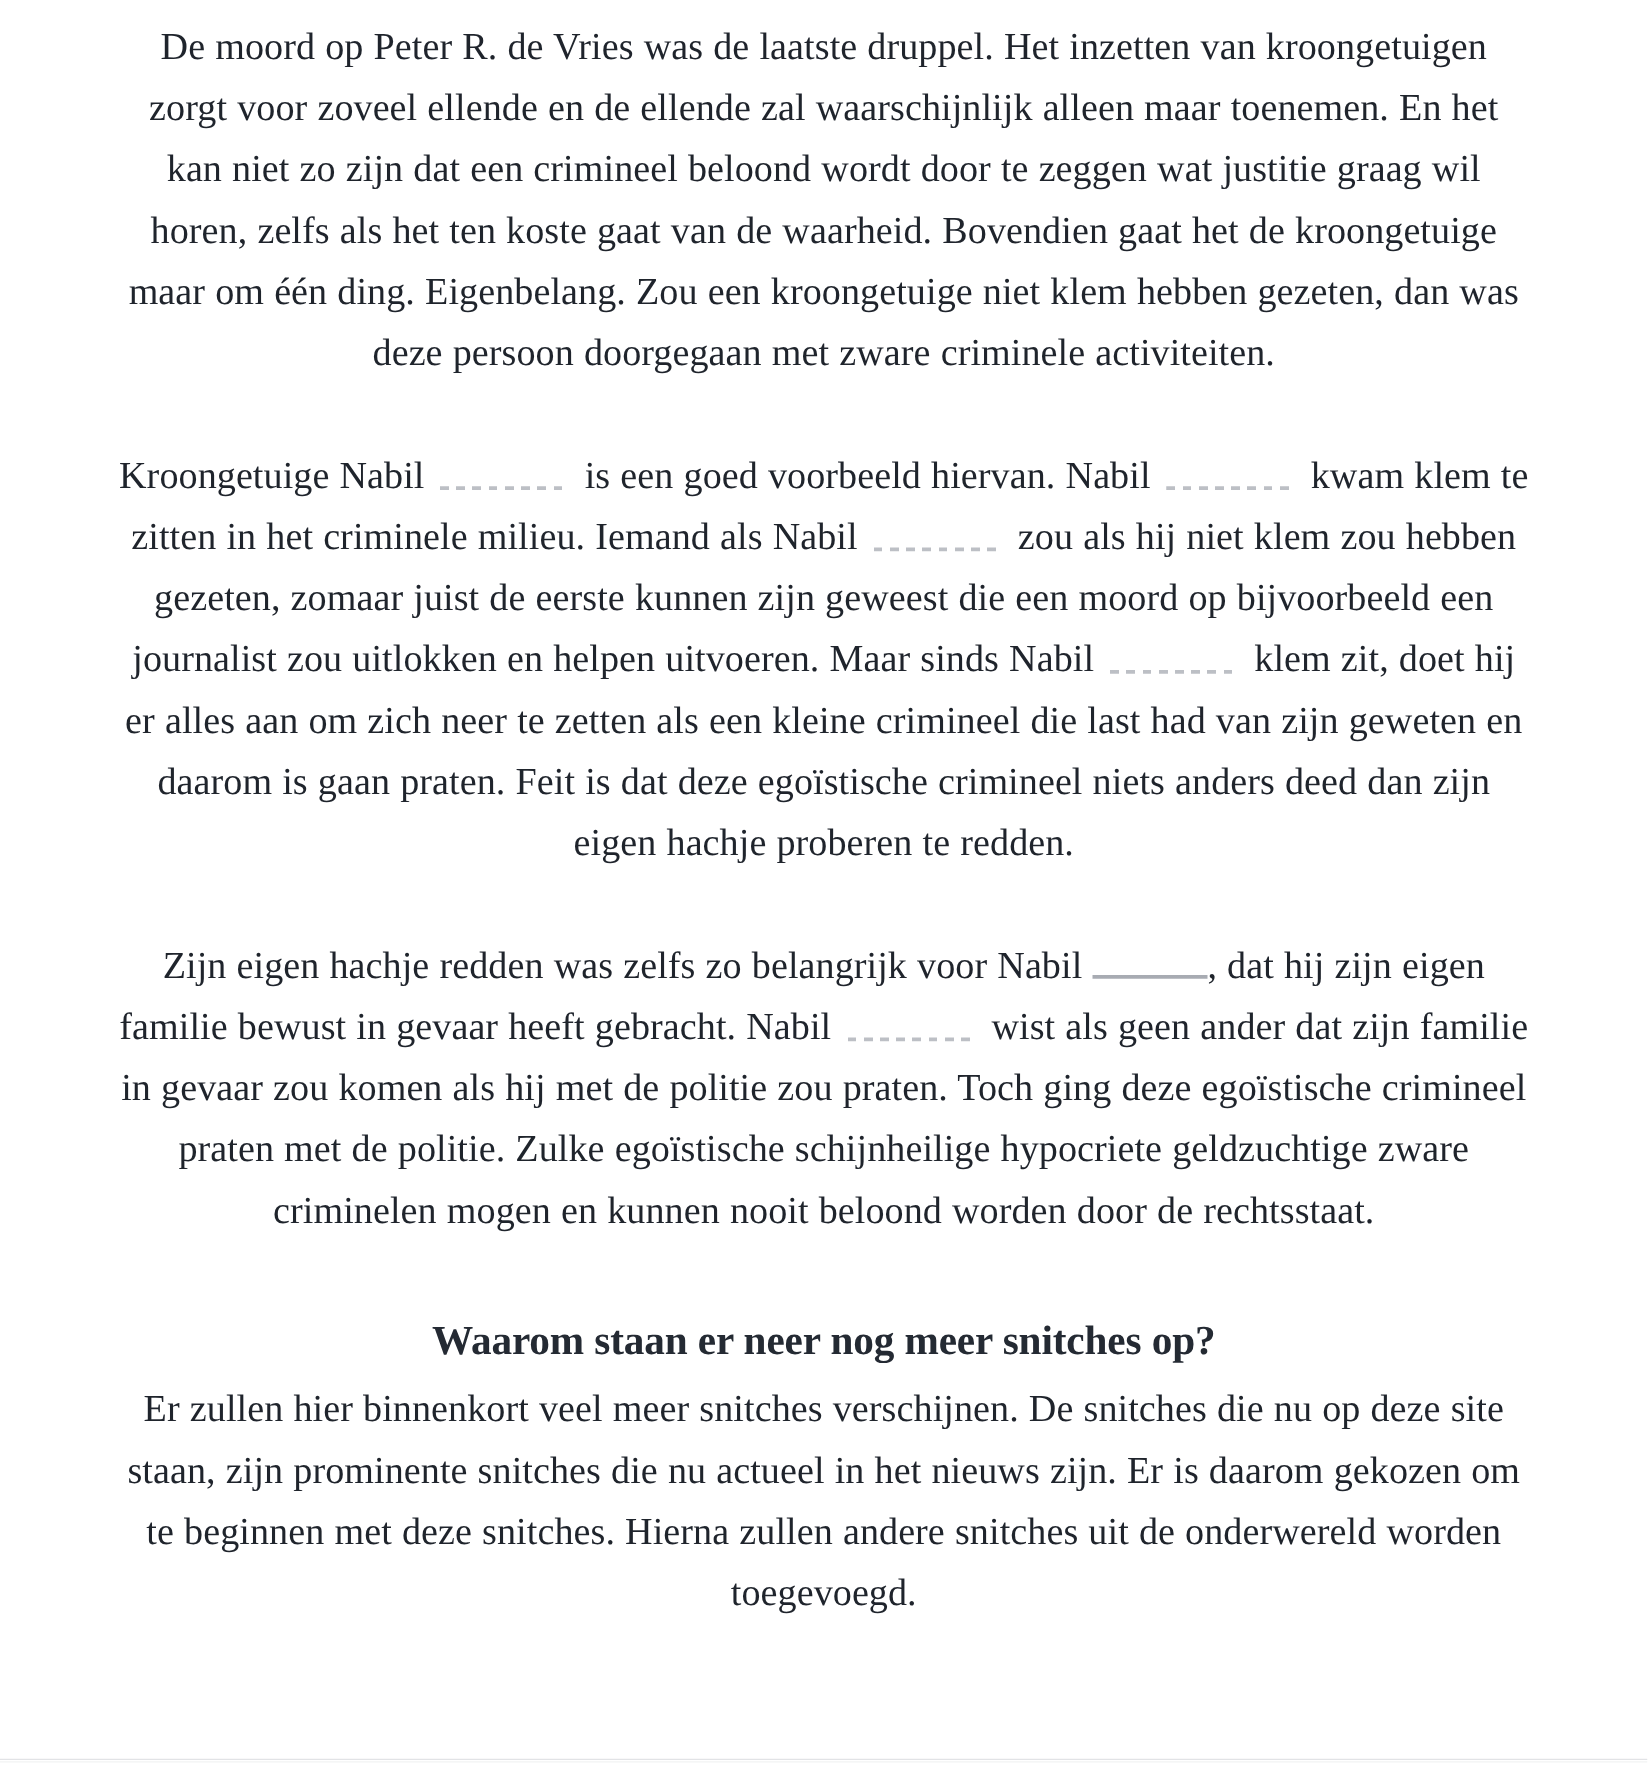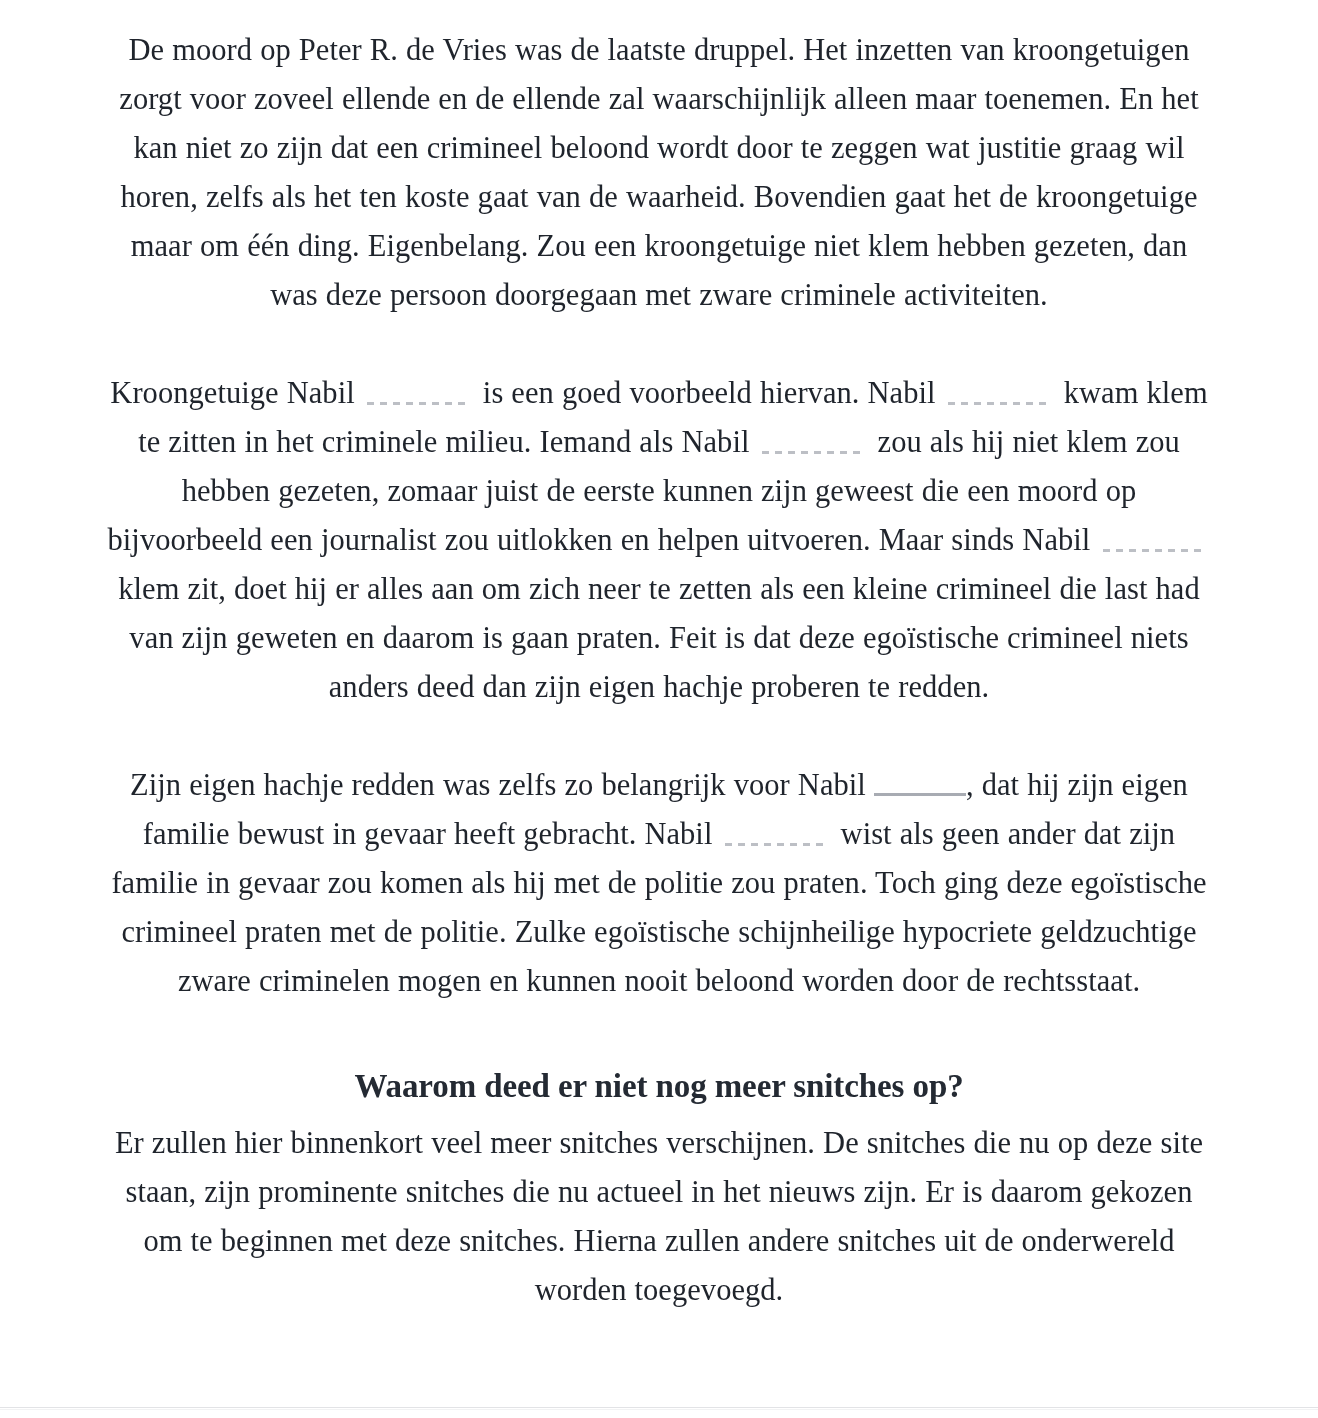--- a/index.html
+++ b/index.html
@@ -46,21 +46,21 @@
     margin-top: 60px;
     margin-bottom: 10px;
   }
 
   p.body-text {
     font-family: "Liberation Serif", "DejaVu Serif", serif;
     font-size: 30.5px;
     line-height: 49px;
     text-align: center;
     color: #1f242c;
-    margin: 13px;
+    margin: 0;
     letter-spacing: 0.05px;
     word-spacing: 0.4px;
   }
 
   p.body-text + p.body-text {
     margin-top: 49px;
   }
 
   
   .redaction {
@@ -125,21 +125,21 @@
 <div class="page">
   <div class="content">
 
 
     <p class="body-text" id="p1">De moord op Peter R. de Vries was de laatste druppel. Het inzetten van kroongetuigen zorgt voor zoveel ellende en de ellende zal waarschijnlijk alleen maar toenemen. En het kan niet zo zijn dat een crimineel beloond wordt door te zeggen wat justitie graag wil horen, zelfs als het ten koste gaat van de waarheid. Bovendien gaat het de kroongetuige maar om één ding. Eigenbelang. Zou een kroongetuige niet klem hebben gezeten, dan was deze persoon doorgegaan met zware criminele activiteiten.</p>
 
     <p class="body-text" id="p2">Kroongetuige Nabil <span class="redaction w-medium" aria-label="redacted"></span> is een goed voorbeeld hiervan. Nabil <span class="redaction w-medium" aria-label="redacted"></span> kwam klem te zitten in het criminele milieu. Iemand als Nabil <span class="redaction w-medium" aria-label="redacted"></span> zou als hij niet klem zou hebben gezeten, zomaar juist de eerste kunnen zijn geweest die een moord op bijvoorbeeld een journalist zou uitlokken en helpen uitvoeren. Maar sinds Nabil <span class="redaction w-medium" aria-label="redacted"></span> klem zit, doet hij er alles aan om zich neer te zetten als een kleine crimineel die last had van zijn geweten en daarom is gaan praten. Feit is dat deze egoïstische crimineel niets anders deed dan zijn eigen hachje proberen te redden.</p>
 
     <p class="body-text" id="p3">Zijn eigen hachje redden was zelfs zo belangrijk voor Nabil <span class="redaction solid-line w-short" aria-label="redacted"></span>, dat hij zijn eigen familie bewust in gevaar heeft gebracht. Nabil <span class="redaction w-medium" aria-label="redacted"></span> wist als geen ander dat zijn familie in gevaar zou komen als hij met de politie zou praten. Toch ging deze egoïstische crimineel praten met de politie. Zulke egoïstische schijnheilige hypocriete geldzuchtige zware criminelen mogen en kunnen nooit beloond worden door de rechtsstaat.</p>
 
-    <h2 class="section-heading second">Waarom deed er niet nog meer snitches op?</h2>
+    <h2 class="section-heading second">Waarom staan er neer nog meer snitches op?</h2>
 
     <p class="body-text" id="p4">Er zullen hier binnenkort veel meer snitches verschijnen. De snitches die nu op deze site staan, zijn prominente snitches die nu actueel in het nieuws zijn. Er is daarom gekozen om te beginnen met deze snitches. Hierna zullen andere snitches uit de onderwereld worden toegevoegd.</p>
 
   </div>
 
   <div class="bottom-divider-2"></div>
   <div class="bottom-divider"></div>
 </div>
 
 </body></html>

